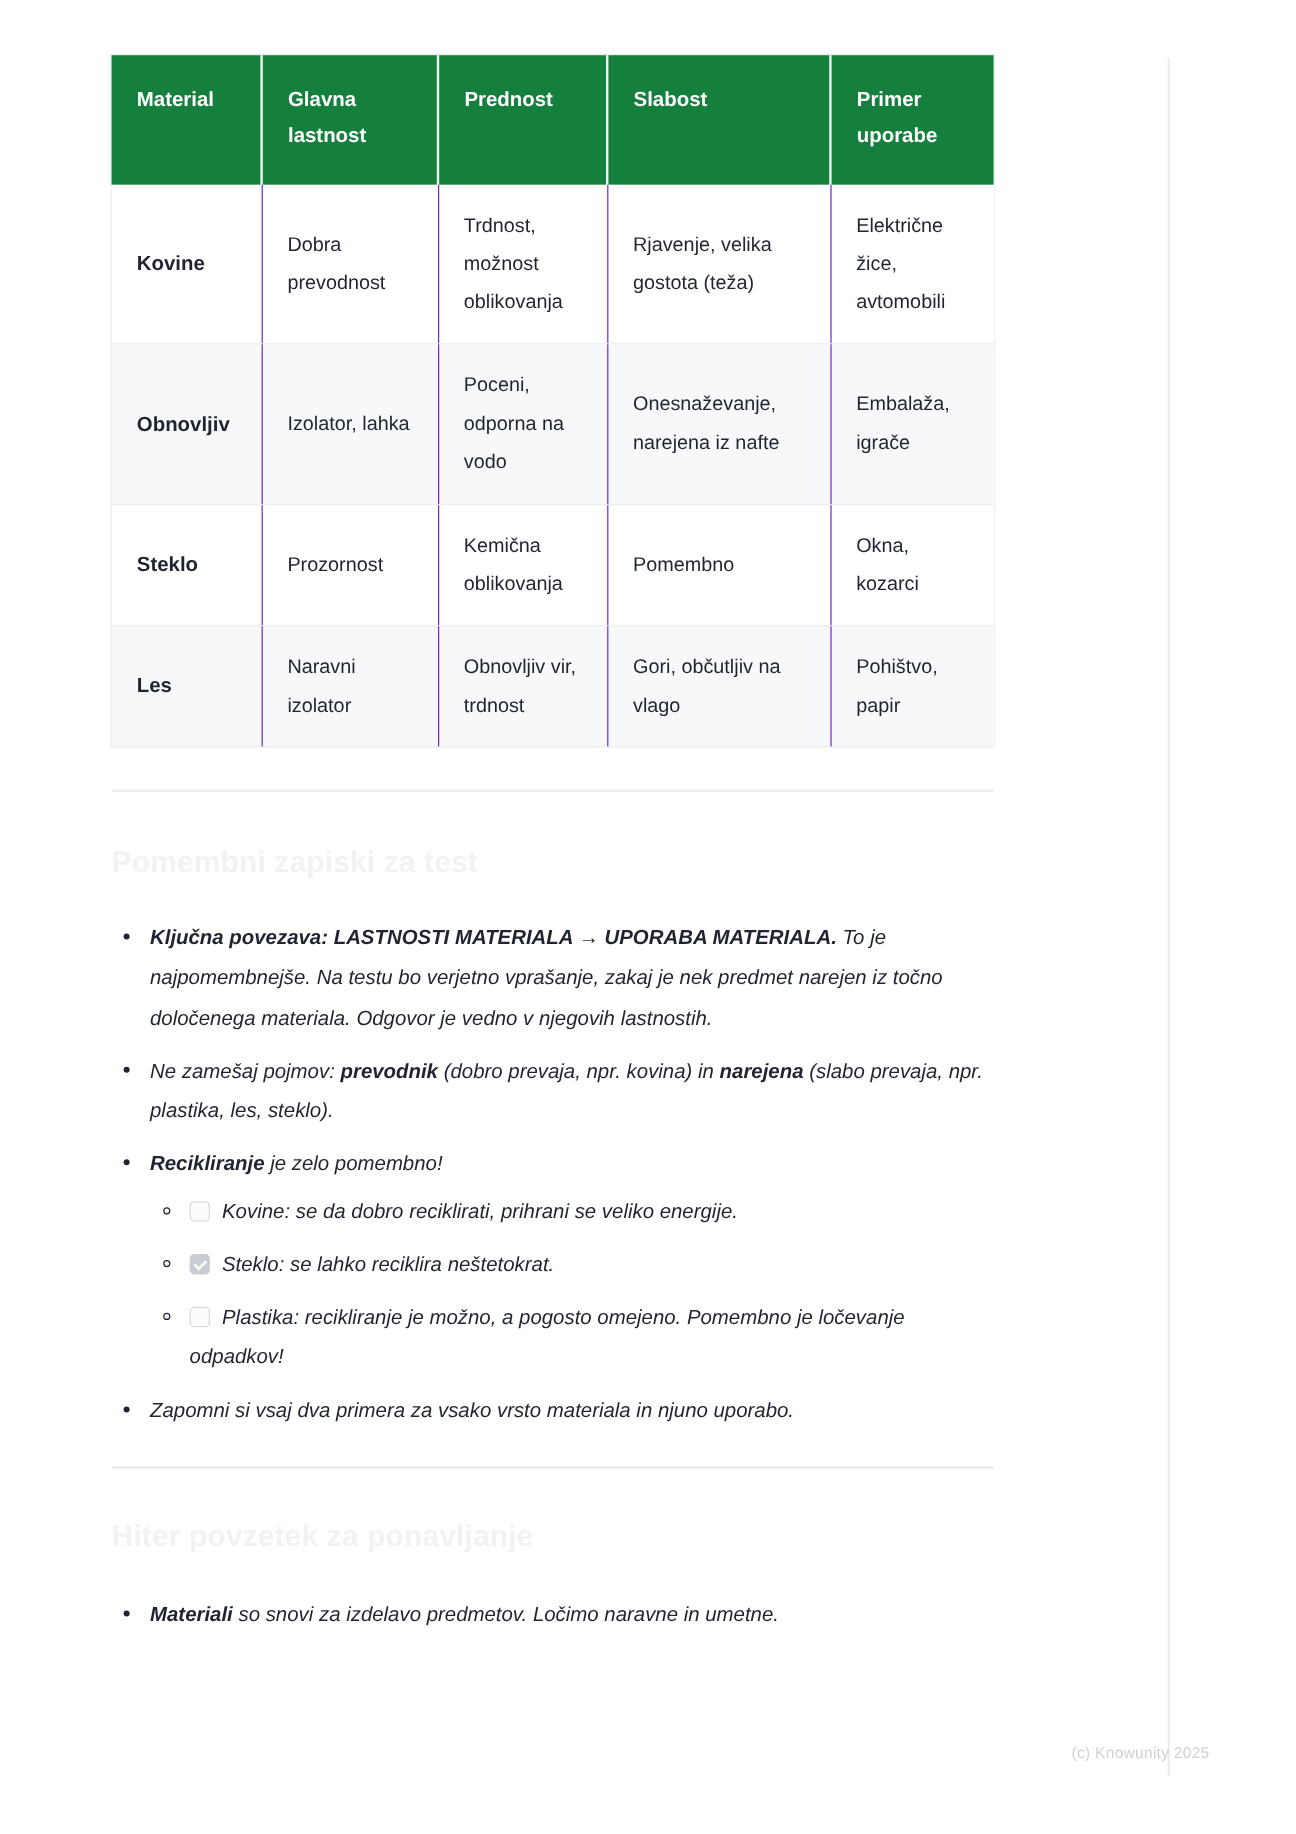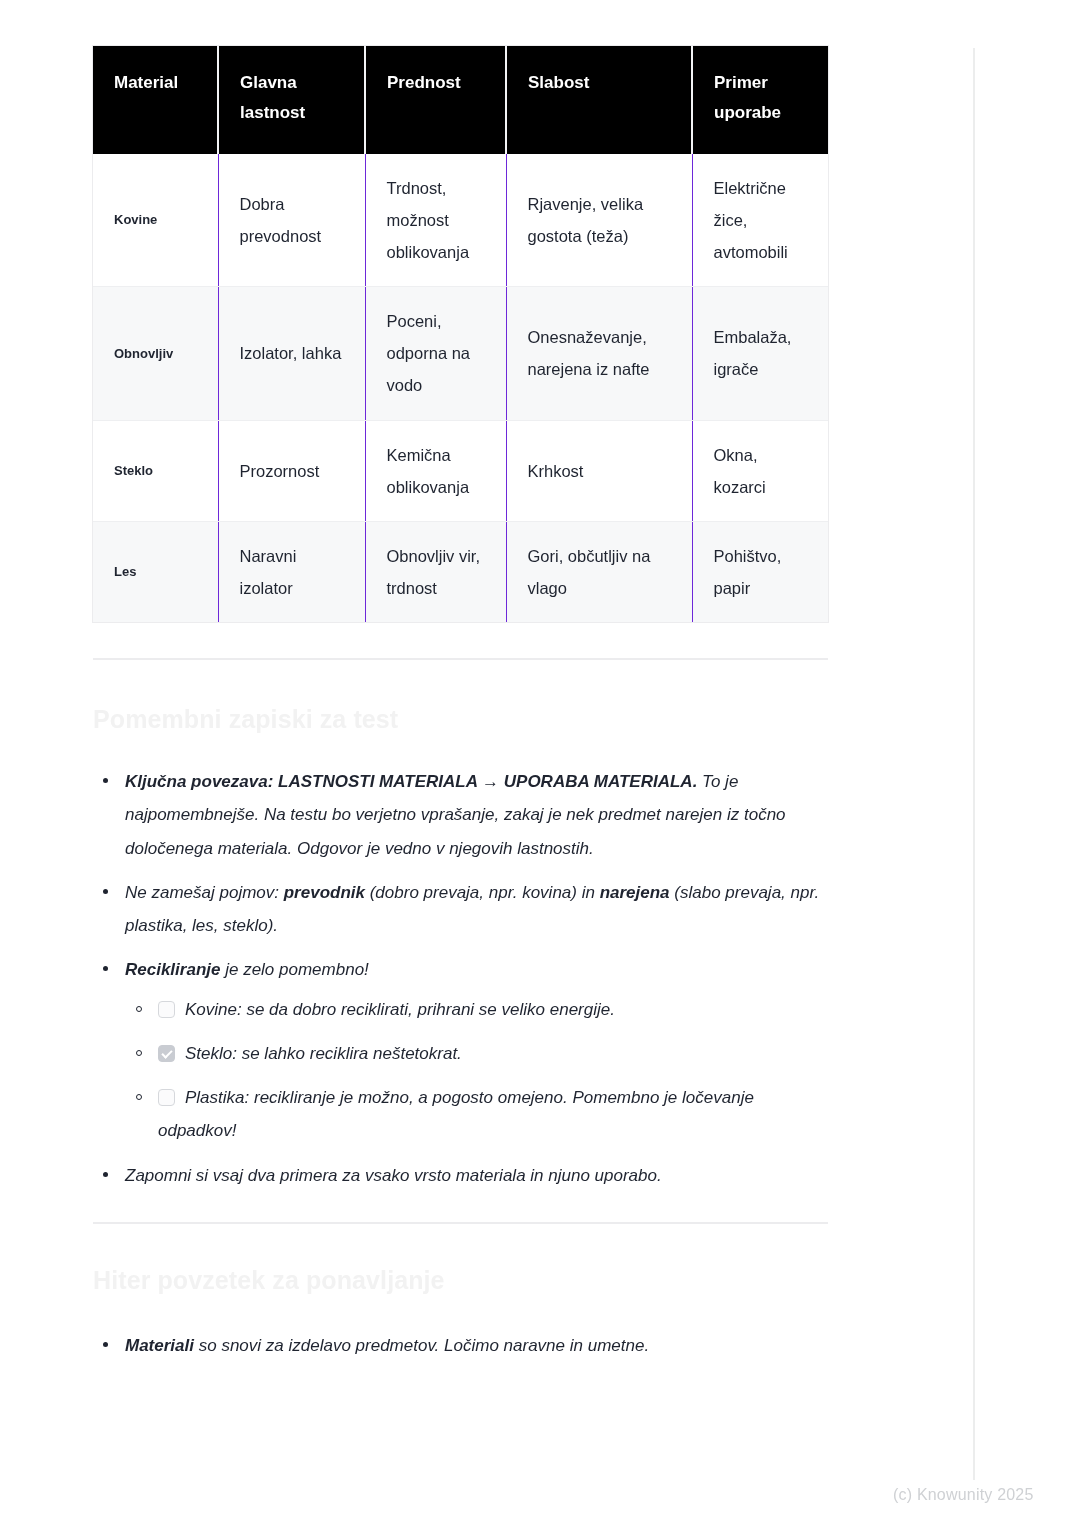--- a/index.html
+++ b/index.html
@@ -44,21 +44,21 @@
     font-size: 16.5px;
     box-shadow: 0 0 0 1px #ececee;
   }
   .data-table col.c0 { width: 125px; }
   .data-table col.c1 { width: 147px; }
   .data-table col.c2 { width: 141px; }
   .data-table col.c3 { width: 186px; }
   .data-table col.c4 { width: 136px; }
 
   .data-table thead th {
-    background: #000000;
+    background: #15803d;
     color: #ffffff;
     font-weight: bold;
     font-size: 17px;
     text-align: left;
     vertical-align: top;
     padding: 22px 17px 26px 21px;
     line-height: 1.75;
     border-right: 2px solid #f3f4f6;
     height: 54px;
   }
@@ -73,21 +73,21 @@
     color: #1f2430;
     border-right: 1px solid #6d28d9;
     border-bottom: 1px solid #eeeff1;
   }
   .data-table tbody td:last-child { border-right: none; }
   .data-table tbody tr:last-child td { border-bottom: none; }
   .data-table tbody tr:nth-child(even) { background: #f7f8f9; }
   .data-table tbody tr:nth-child(odd) { background: #ffffff; }
   .data-table tbody td.rowhead {
     font-weight: bold;
-    font-size: 13px;
+    font-size: 17px;
   }
 
   
   .rule {
     height: 2px;
     background: #ececee;
     border: none;
     margin: 0;
     width: 735px;
   }
@@ -193,22 +193,22 @@
     border-width: 0 2px 2px 0;
     transform: rotate(45deg);
   }
 
   b, strong { font-weight: bold; }
 
   
   .watermark {
     position: absolute;
     left: 893px;
-    top: 1486px;
-    font-size: 16px;
+    top: 1453px;
+    font-size: 13px;
     color: #cfd1d4;
     letter-spacing: 0.2px;
     white-space: nowrap;
   }
 </style>
 </head>
 <body>
 
 <div class="page-edge-rule"></div>
 
@@ -243,21 +243,21 @@
         <td class="rowhead">Obnovljiv</td>
         <td>Izolator, lahka</td>
         <td>Poceni, odporna na vodo</td>
         <td>Onesnaževanje, narejena iz nafte</td>
         <td>Embalaža, igrače</td>
       </tr>
       <tr>
         <td class="rowhead">Steklo</td>
         <td>Prozornost</td>
         <td>Kemična oblikovanja</td>
-        <td>Krhkost</td>
+        <td>Pomembno</td>
         <td>Okna, kozarci</td>
       </tr>
       <tr>
         <td class="rowhead">Les</td>
         <td>Naravni izolator</td>
         <td>Obnovljiv vir, trdnost</td>
         <td>Gori, občutljiv na vlago</td>
         <td>Pohištvo, papir</td>
       </tr>
     </tbody>

